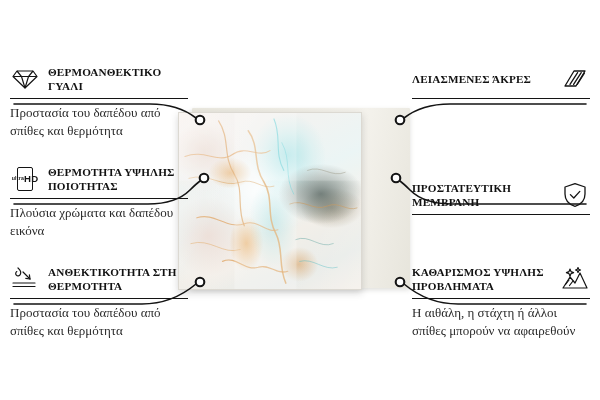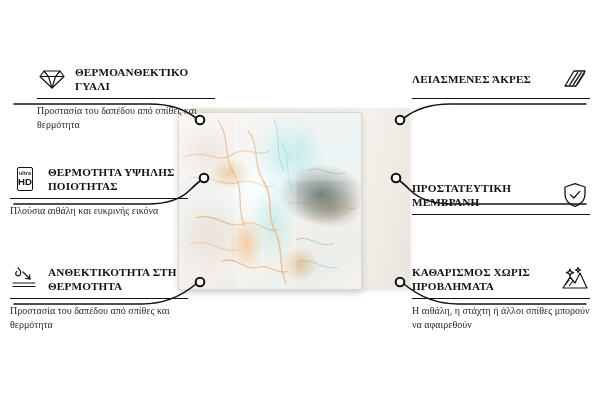--- a/index.html
+++ b/index.html
@@ -112,35 +112,35 @@
     flex: 1 1 auto;
   }
   .feat-rule {
     height: 0;
     border-top: 1.4px solid #141414;
     margin: 4px 0 5px 0;
     width: 100%;
   }
   .feat-desc {
     font-family: "Liberation Serif", serif;
-    font-size: 10px;
+    font-size: 13px;
     line-height: 1.42;
     color: #2a2a2a;
   }
 
   
   svg.ic { display: block; }
   svg.ic path, svg.ic line, svg.ic polyline, svg.ic polygon,
   svg.ic circle, svg.ic rect { vector-effect: non-scaling-stroke; }
 
   .hd-badge {
     width: 16px; height: 24px;
     border: 1.3px solid #141414;
     border-radius: 2px;
-    display: flex; flex-direction: column;
+    display: flex; flex-direction: row;
     align-items: center; justify-content: center;
     line-height: 1;
   }
   .hd-ultra {
     font-family: "Liberation Sans", sans-serif;
     font-size: 5.2px; font-weight: 700; letter-spacing: .2px;
     color: #141414;
   }
   .hd-hd {
     font-family: "Liberation Sans", sans-serif;
@@ -197,21 +197,21 @@
           <path d="M118,128 C132,122 142,138 156,132" stroke="#6aa8a4" stroke-width="1" opacity=".5"></path>
           <path d="M122,150 C136,146 146,160 160,156" stroke="#4fb9bf" stroke-width=".9" opacity=".5"></path>
           <path d="M130,58 C144,52 154,66 168,60" stroke="#7f7a62" stroke-width="1" opacity=".45"></path>
         </g>
       </svg>
       <div class="glass-reflection"></div>
       <div class="glass-sheen"></div>
     </div>
   </div>
 
-  <div class="feature left" style="top:64px;margin-left:27px;">
+  <div class="feature left" style="top:64px;">
     <div class="feat-head">
       <span class="feat-icon">
         <svg class="ic" width="26" height="22" viewBox="0 0 26 22" fill="none" stroke="#141414" stroke-width="1.2">
           <path d="M5,3 H21 L25,8.5 L13,20 L1,8.5 Z" stroke-linejoin="round"></path>
           <path d="M1,8.5 H25 M5,3 L9.5,8.5 L13,20 M21,3 L16.5,8.5 L13,20 M9.5,8.5 H16.5"></path>
         </svg>
       </span>
       <span class="feat-title">ΘΕΡΜΟΑΝΘΕΚΤΙΚΟ ΓΥΑΛΙ</span>
     </div>
     <div class="feat-rule"></div>
@@ -222,21 +222,21 @@
     <div class="feat-head">
       <span class="feat-icon">
         <span class="hd-badge">
           <span class="hd-ultra">ultra</span>
           <span class="hd-hd">HD</span>
         </span>
       </span>
       <span class="feat-title">ΘΕΡΜΟΤΗΤΑ ΥΨΗΛΗΣ ΠΟΙΟΤΗΤΑΣ</span>
     </div>
     <div class="feat-rule"></div>
-    <div class="feat-desc">Πλούσια αιθάλη και ευκρινής εικόνα</div>
+    <div class="feat-desc">Πλούσια χρώματα και δαπέδου εικόνα</div>
   </div>
 
   <div class="feature left" style="top:264px;">
     <div class="feat-head">
       <span class="feat-icon">
         <svg class="ic" width="28" height="26" viewBox="0 0 28 26" fill="none" stroke="#141414" stroke-width="1.2" stroke-linecap="round" stroke-linejoin="round">
           <path d="M7,2 C9.6,4.3 10.4,6.6 9.2,8.6 C8.3,10.1 6.4,10.3 5.3,9.1 C4.3,8 4.6,6.4 5.8,5.6"></path>
           <path d="M12,6 L19,13"></path>
           <path d="M19,13 L14.8,12.4 M19,13 L18.4,8.8"></path>
           <path d="M2,17 H24 M2,20.5 H24"></path>
@@ -277,19 +277,19 @@
   <div class="feature right" style="top:264px;">
     <div class="feat-head">
       <span class="feat-icon">
         <svg class="ic" width="28" height="26" viewBox="0 0 28 26" fill="none" stroke="#141414" stroke-width="1.2" stroke-linecap="round" stroke-linejoin="round">
           <path d="M2,22 L9,11 L14,17 L19,7 L26,22 Z"></path>
           <path d="M4.5,18.5 L8,14 M8.5,19.5 L12,15"></path>
           <path d="M9,3 L10,5.6 L12.6,6.6 L10,7.6 L9,10.2 L8,7.6 L5.4,6.6 L8,5.6 Z"></path>
           <path d="M17,1.5 L17.7,3.3 L19.5,4 L17.7,4.7 L17,6.5 L16.3,4.7 L14.5,4 L16.3,3.3 Z"></path>
         </svg>
       </span>
-      <span class="feat-title">ΚΑΘΑΡΙΣΜΟΣ ΧΩΡΙΣ ΠΡΟΒΛΗΜΑΤΑ</span>
+      <span class="feat-title">ΚΑΘΑΡΙΣΜΟΣ ΥΨΗΛΗΣ ΠΡΟΒΛΗΜΑΤΑ</span>
     </div>
     <div class="feat-rule"></div>
     <div class="feat-desc">Η αιθάλη, η στάχτη ή άλλοι σπίθες μπορούν να αφαιρεθούν</div>
   </div>
 
 </div>
 
 </body></html>

